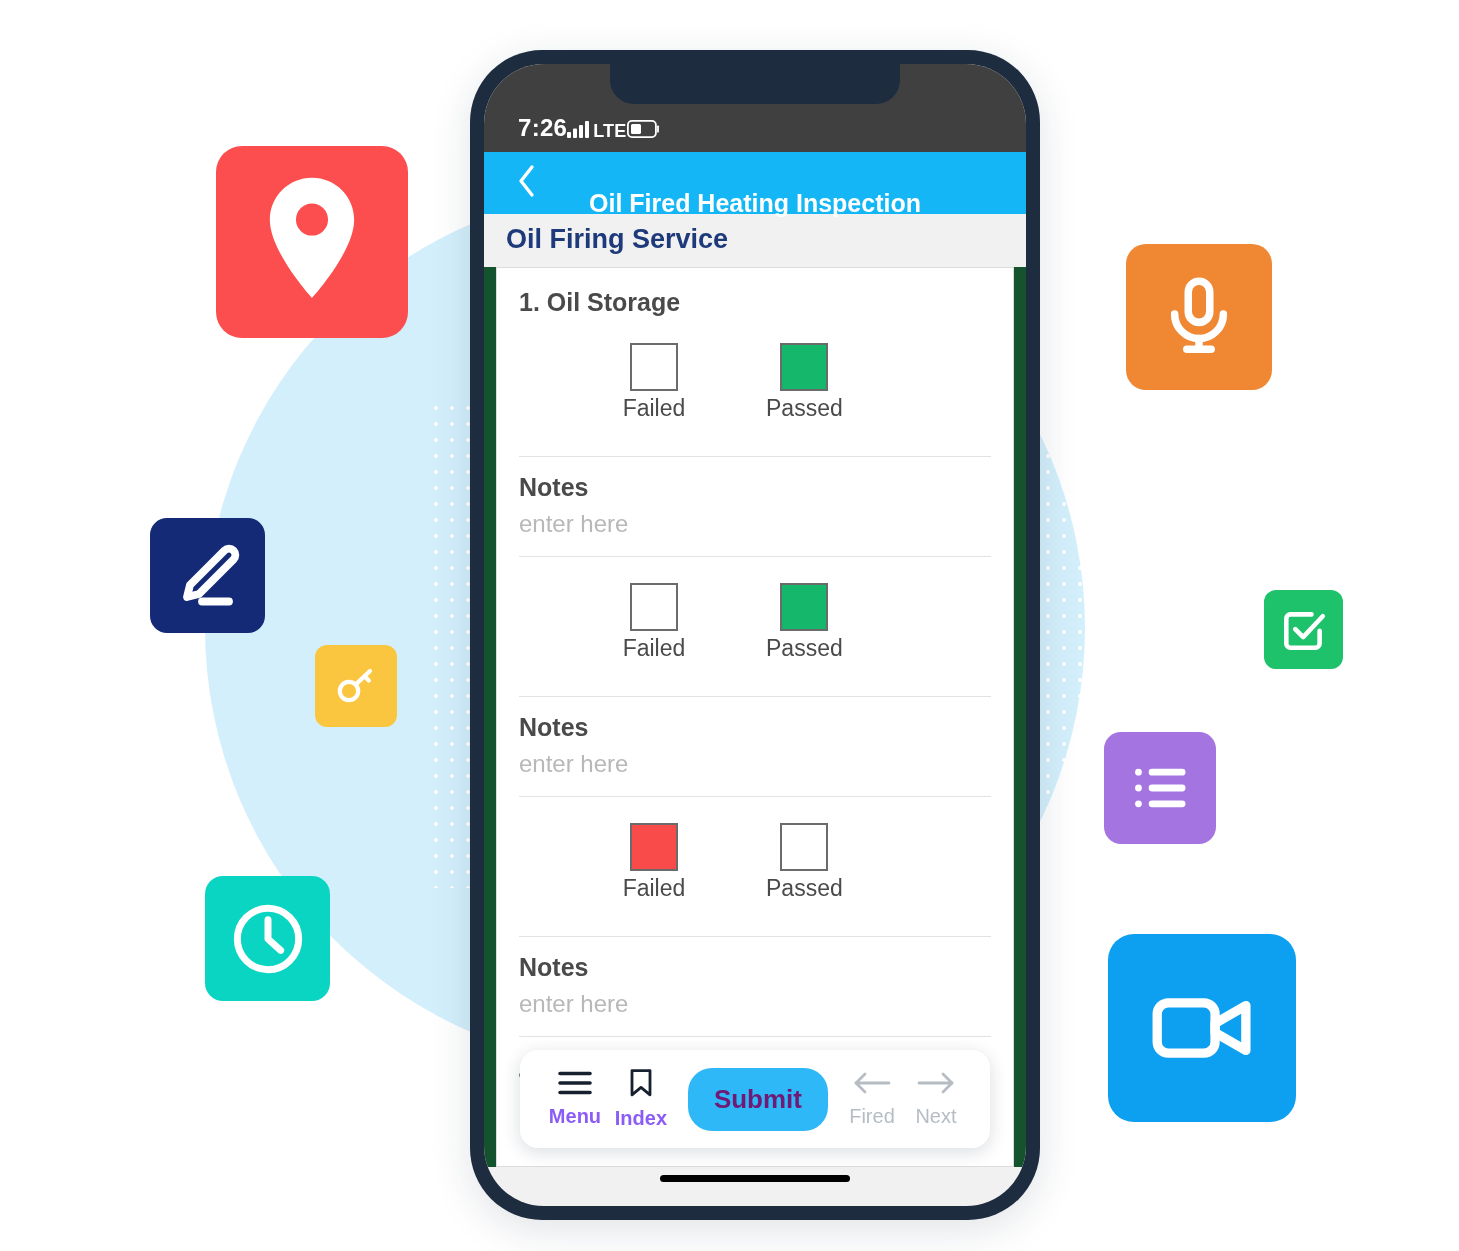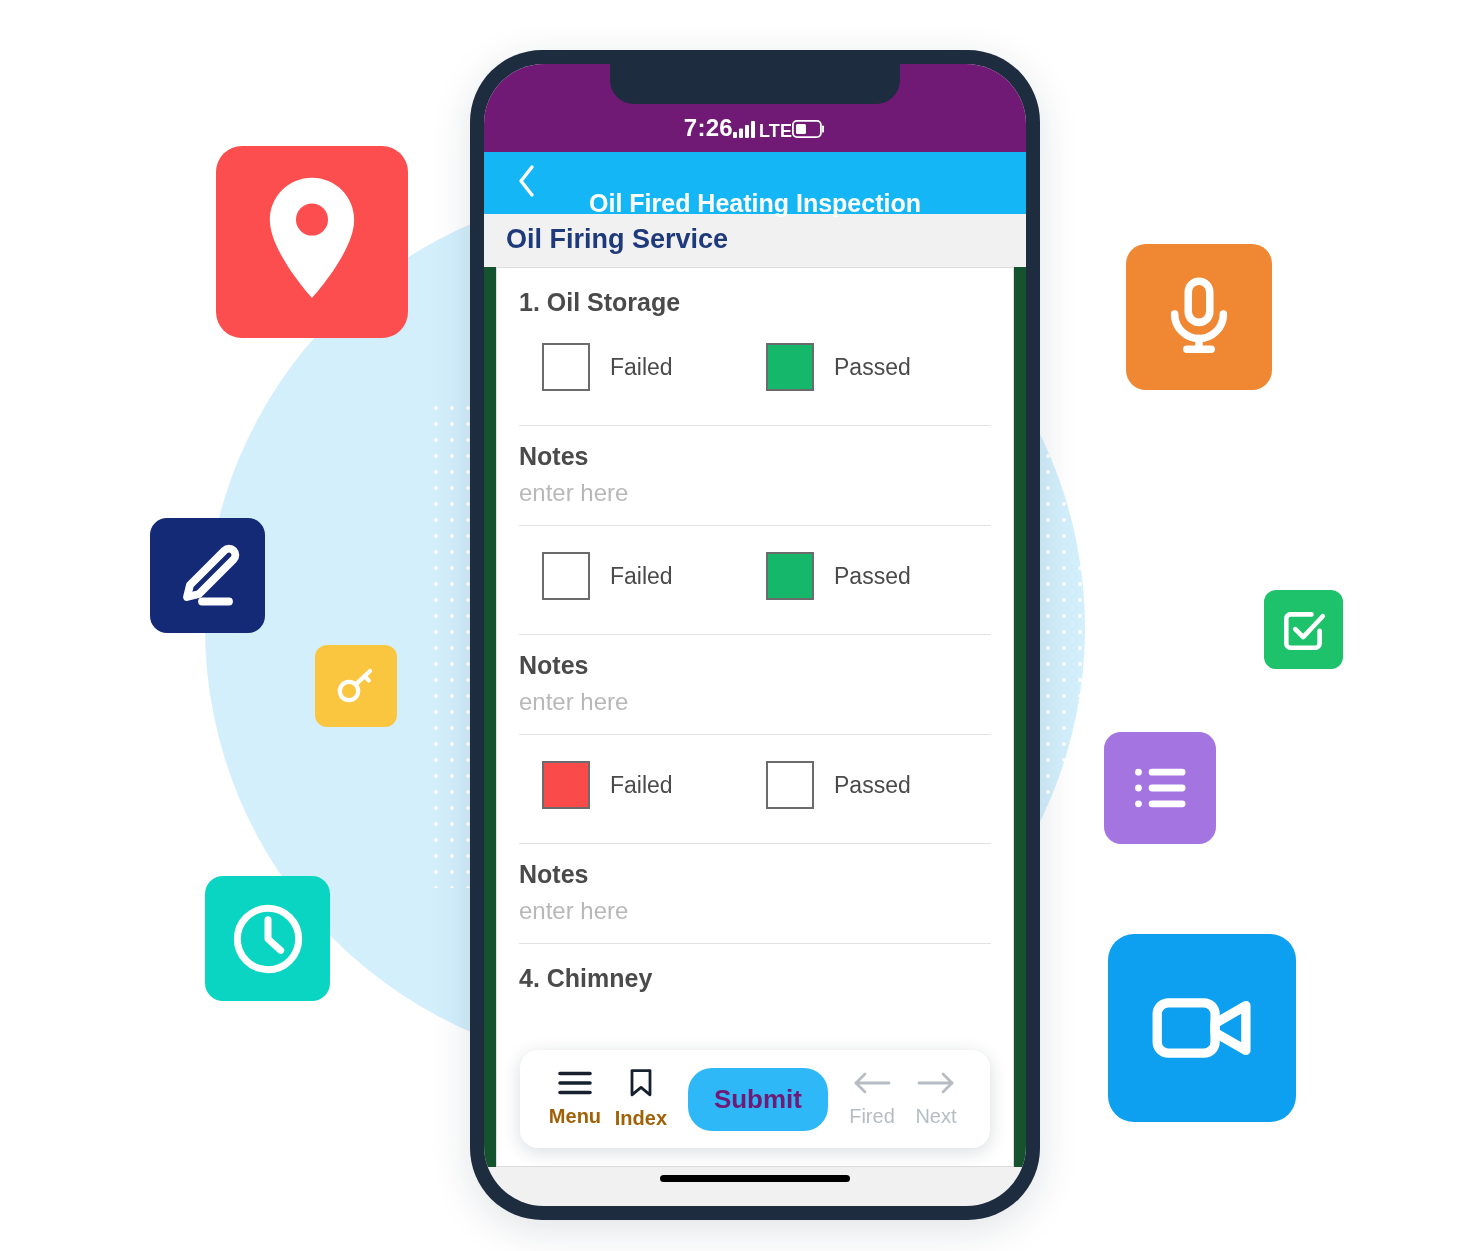--- a/index.html
+++ b/index.html
@@ -77,24 +77,24 @@
     height: 100%;
     border-radius: 60px;
     background: #f1f1f1;
     overflow: hidden;
   }
 
   
   .statusbar {
     position: relative;
     height: 88px;
-    background: #701a75;
+    background: #404040;
     display: flex;
     align-items: flex-end;
-    justify-content: center;
+    justify-content: flex-start;
     padding: 0 34px 10px 34px;
   }
   .clock-text {
     color: #ffffff;
     font-size: 24px;
     font-weight: bold;
     letter-spacing: .3px;
   }
   .status-right {
     display: flex;
@@ -174,22 +174,23 @@
     padding: 20px 0 0 0;
   }
 
   .choices {
     display: flex;
     padding: 26px 0 34px 0;
   }
   .choice {
     display: flex;
     align-items: center;
-    gap: 20px;
+    gap: 4px;
     cursor: pointer;
+    flex-direction: column;
   }
   .choice.first { width: 247px; padding-left: 23px; }
   .box {
     width: 48px;
     height: 48px;
     border: 2px solid #6b6b6b;
     background: #ffffff;
   }
   .box.passed { background: #15b86a; }
   .box.failed { background: #fa4b4b; }
@@ -229,21 +230,21 @@
     padding: 0 22px;
     gap: 0;
   }
   .tb-item {
     display: flex;
     flex-direction: column;
     align-items: center;
     gap: 5px;
     cursor: pointer;
   }
-  .tb-label { font-size: 20px; font-weight: bold; color: #a16207; }
+  .tb-label { font-size: 20px; font-weight: bold; color: #8b5cf6; }
   .tb-label.muted { color: #b6bcc4; font-weight: normal; }
   .tb-menu  { width: 68px; }
   .tb-index { width: 68px; }
   .submit-btn {
     background: #2fb8f7;
     color: #701a75;
     font-size: 26px;
     font-weight: bold;
     border: none;
     border-radius: 24px;

